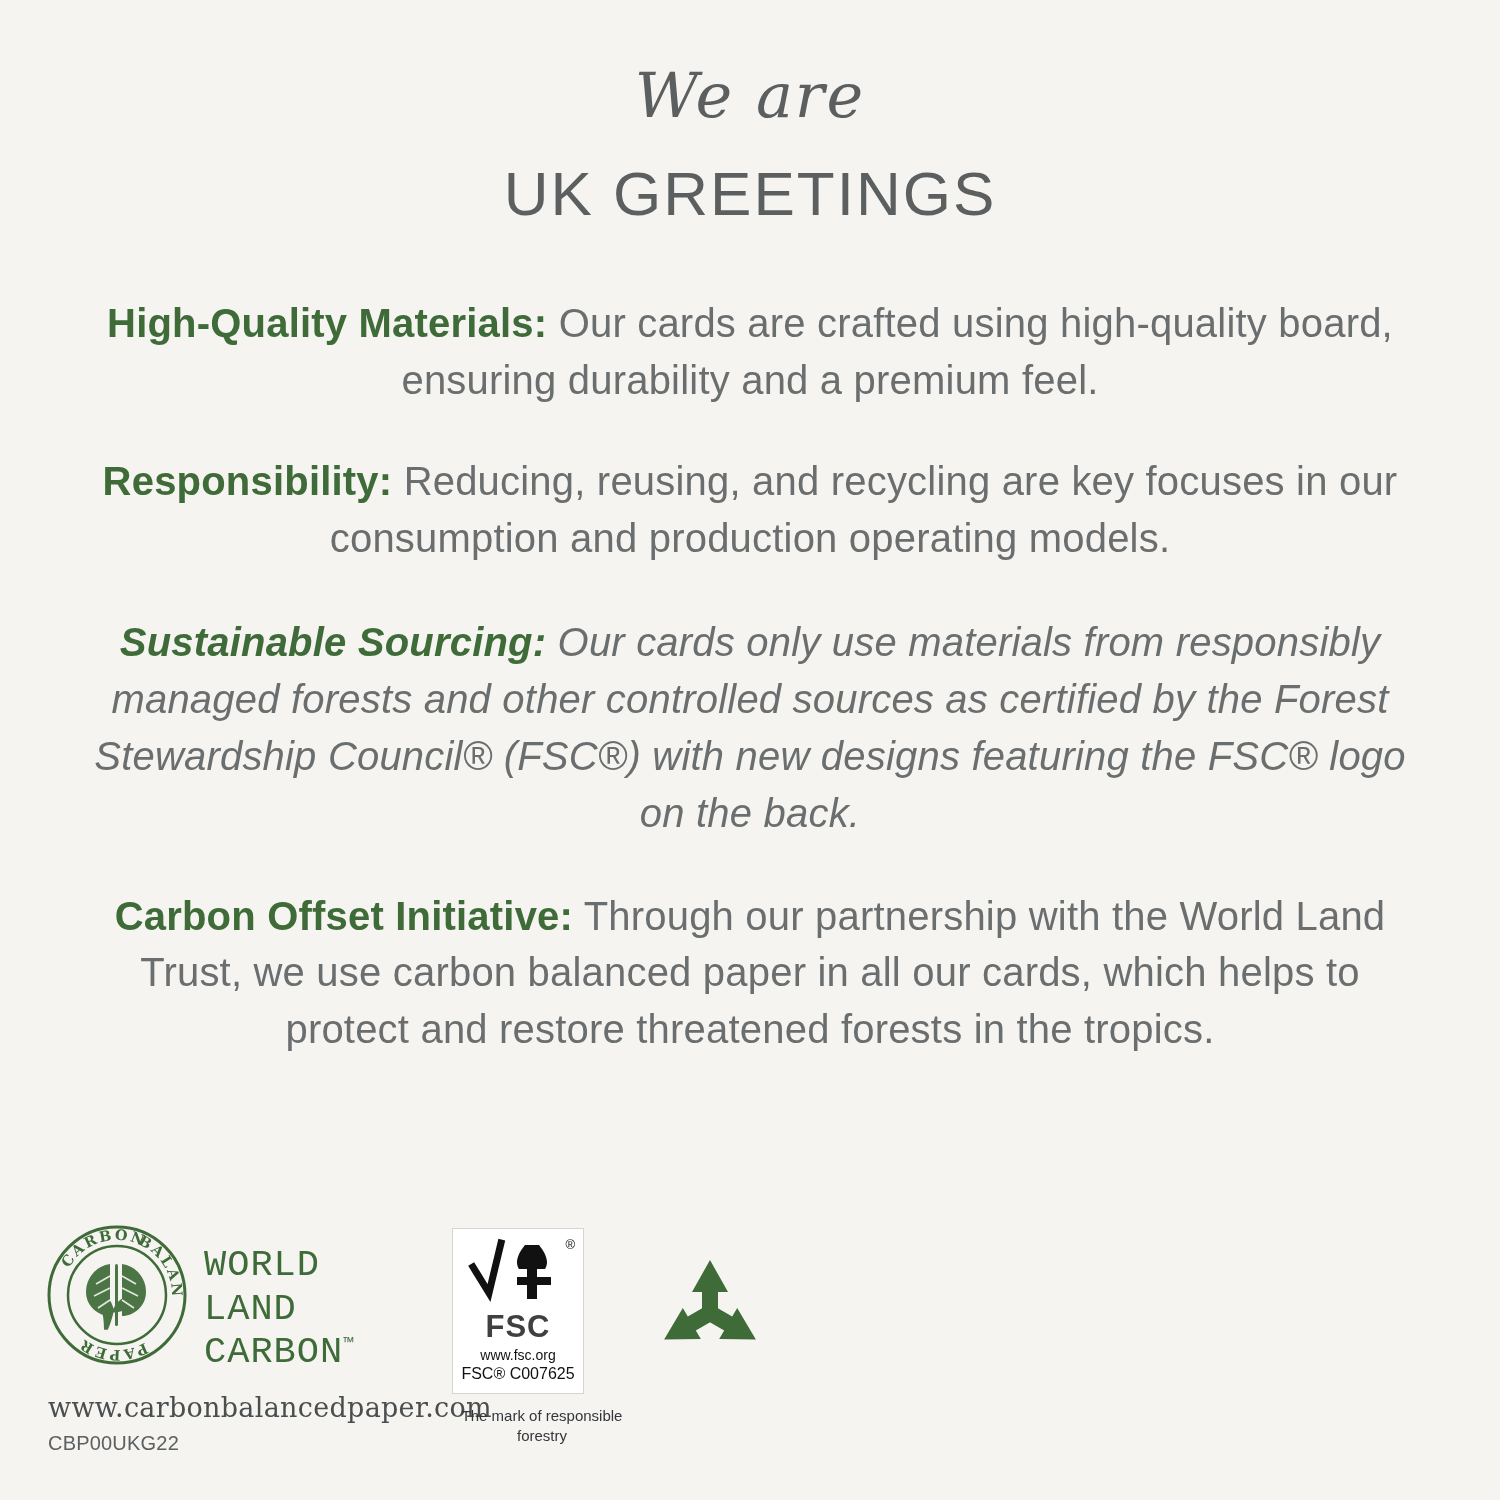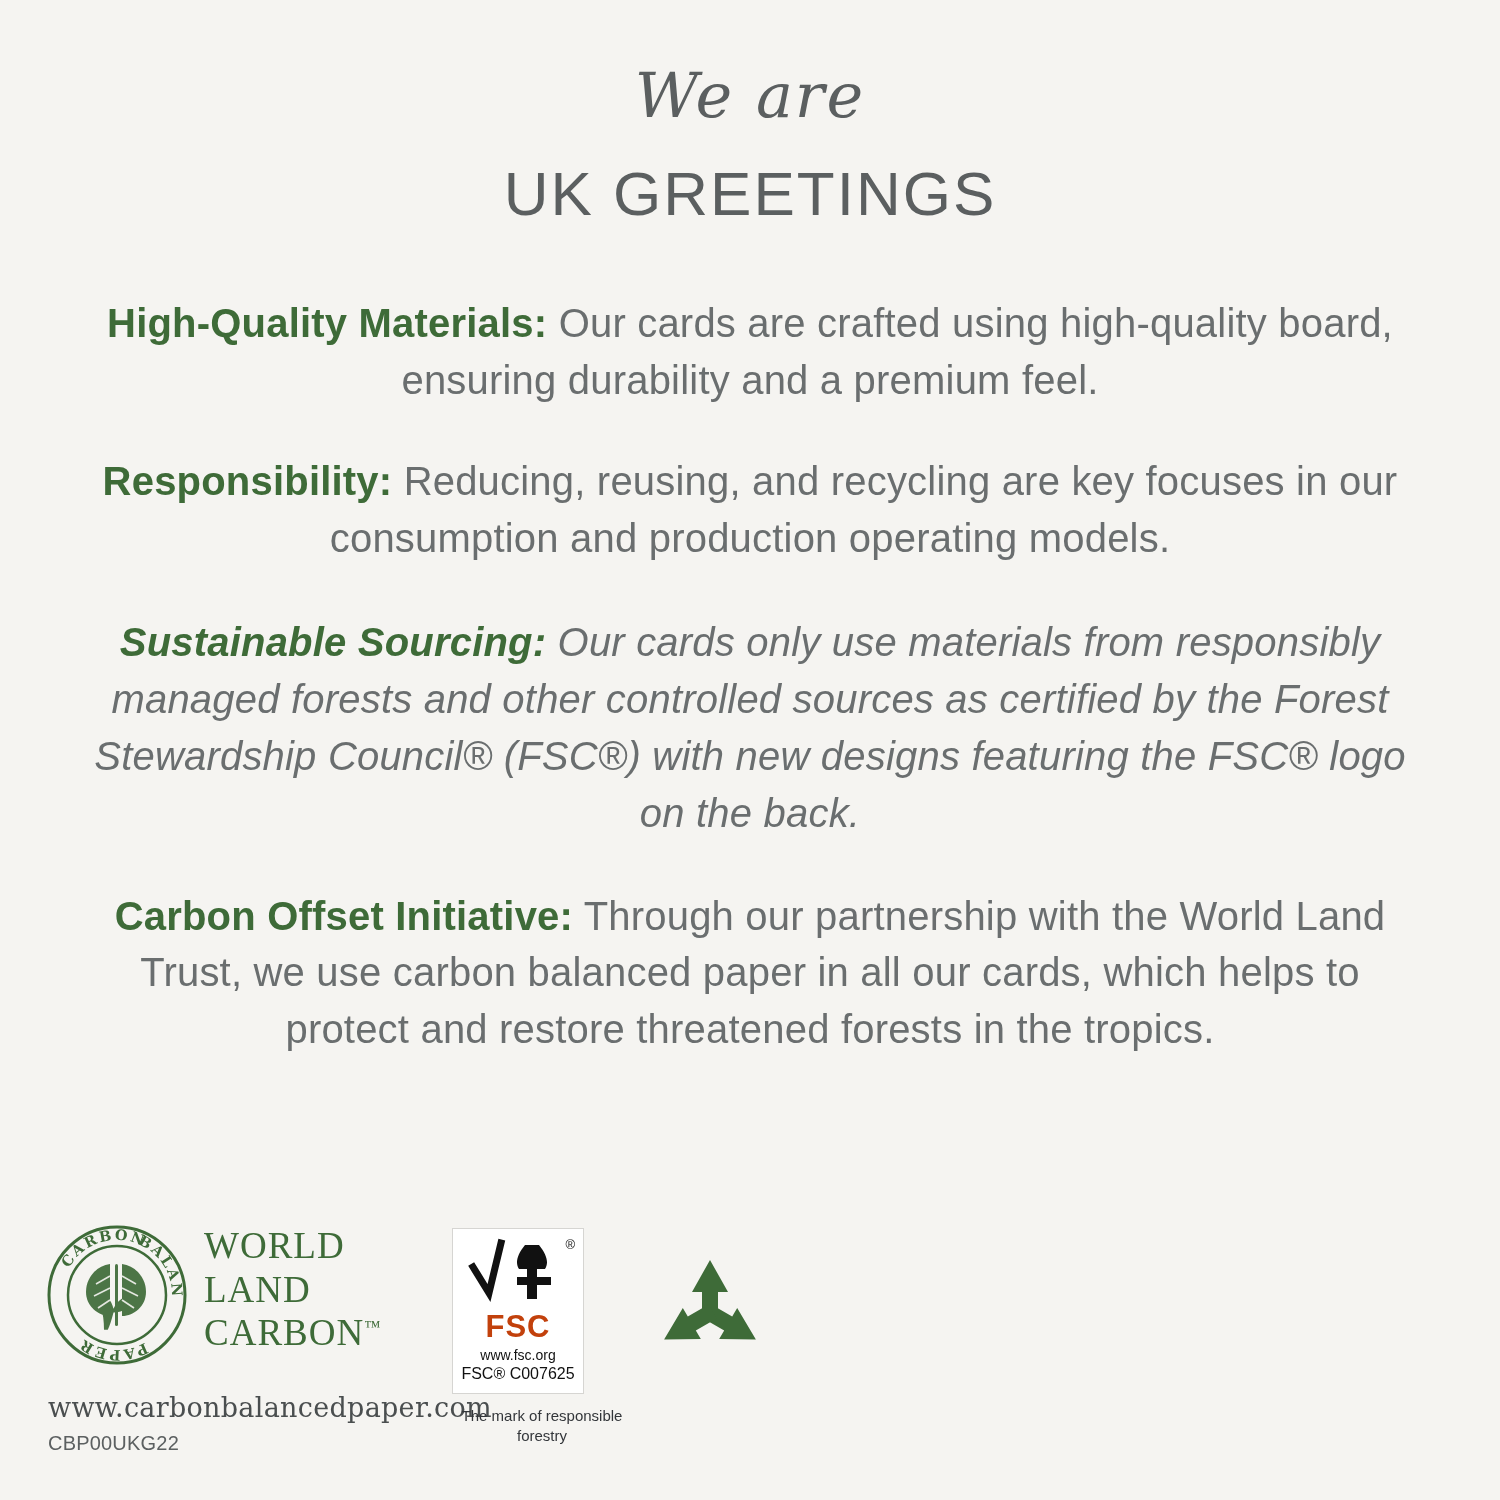--- a/index.html
+++ b/index.html
@@ -83,22 +83,22 @@
     display: flex;
     align-items: flex-start;
   }
   .wlt-seal {
     width: 142px;
     height: 142px;
     position: relative;
   }
   .wlt-words {
     margin-left: 16px;
-    margin-top: 0;
-    font-family: Liberation Serif, serif;
+    margin-top: 20px;
+    font-family: Liberation Mono, monospace;
     color: #3e6b38;
     font-size: 37px;
     line-height: 1.18;
     letter-spacing: 1px;
   }
   .wlt-words sup {
     font-size: 0.45em;
     vertical-align: super;
   }
   .wlt-url {
@@ -153,21 +153,21 @@
   }
   .fsc-name {
     position: absolute;
     left: 0;
     right: 0;
     top: 80px;
     text-align: center;
     font-size: 31px;
     font-weight: bold;
     letter-spacing: 1px;
-    color: #c2410c;
+    color: #404040;
     font-family: "Liberation Sans", sans-serif;
   }
   .fsc-url {
     position: absolute;
     left: 0;
     right: 0;
     top: 118px;
     text-align: center;
     font-size: 14px;
     color: #111;

